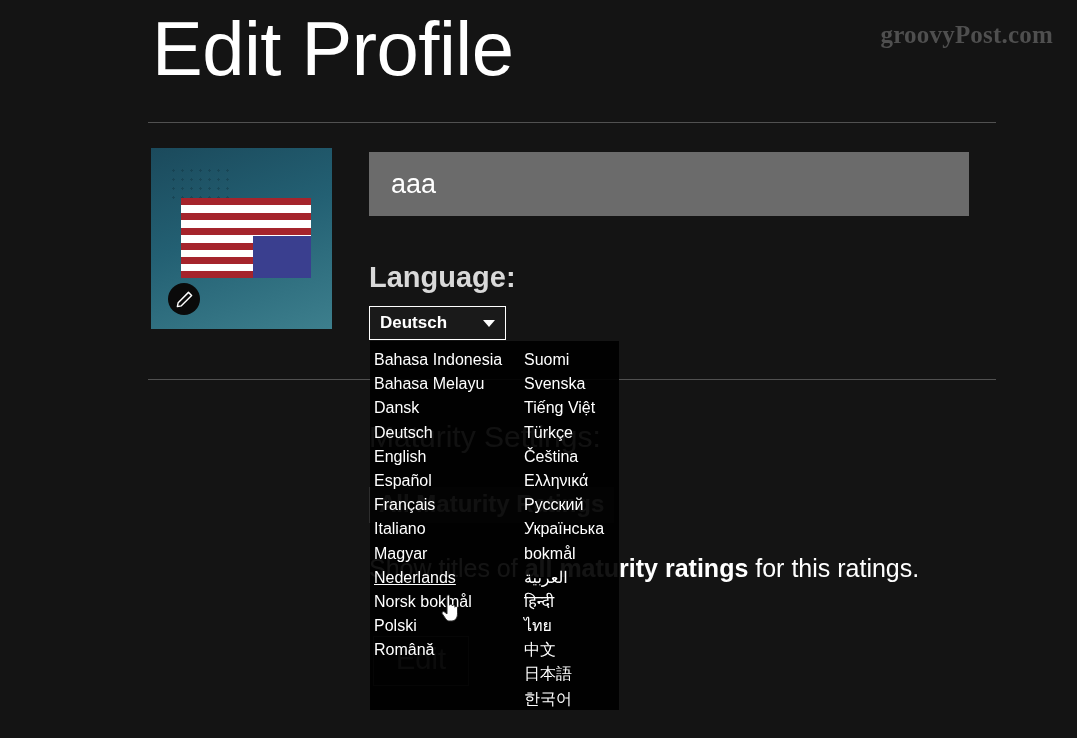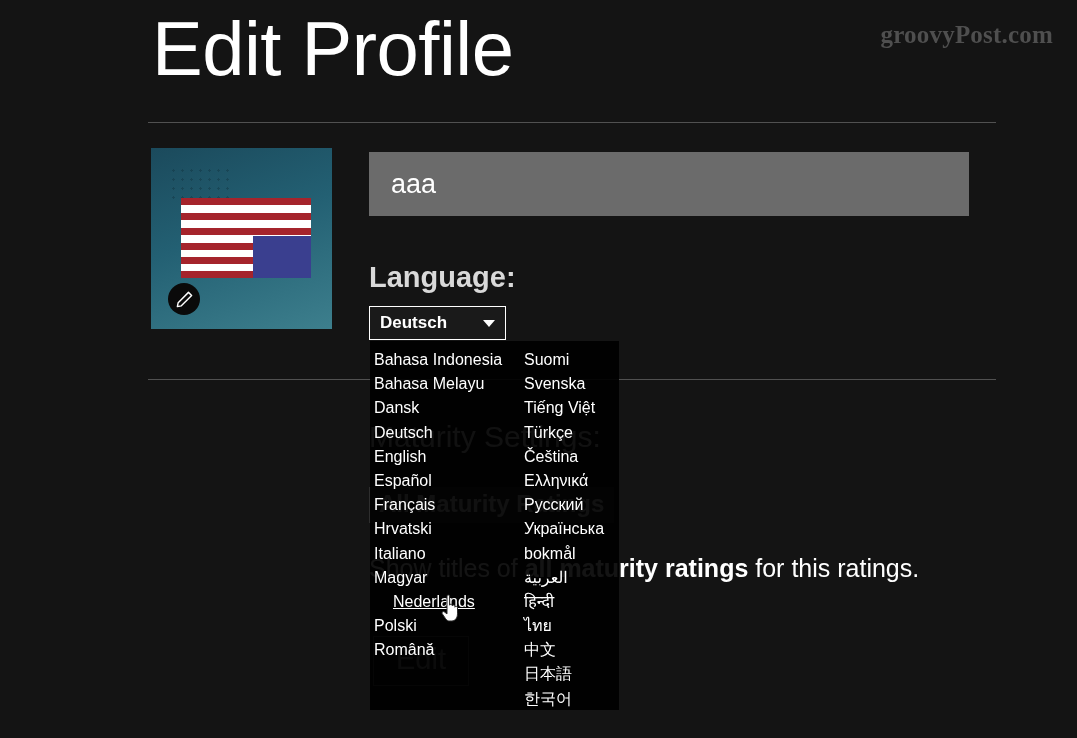--- a/index.html
+++ b/index.html
@@ -232,21 +232,20 @@
   .lang-item {
     height: 24.2px;
     line-height: 24.2px;
     font-size: 16px;
     color: #ffffff;
     white-space: nowrap;
     cursor: pointer;
   }
   .lang-item.hovered {
     text-decoration: underline;
-    margin-left: 19px;
   }
 
   
   .cursor {
     position: absolute;
     left: 440px;
     top: 593px;
     width: 22px;
     height: 30px;
     pointer-events: none;
@@ -302,24 +301,24 @@
 
 <div class="lang-dropdown">
   <div class="lang-col left">
       <div class="lang-item">Bahasa Indonesia</div>
       <div class="lang-item">Bahasa Melayu</div>
       <div class="lang-item">Dansk</div>
       <div class="lang-item">Deutsch</div>
       <div class="lang-item">English</div>
       <div class="lang-item">Español</div>
       <div class="lang-item">Français</div>
-      <div class="lang-item">Hrvatski</div>
       <div class="lang-item">Italiano</div>
       <div class="lang-item">Magyar</div>
       <div class="lang-item hovered">Nederlands</div>
+      <div class="lang-item">Norsk bokmål</div>
       <div class="lang-item">Polski</div>
       <div class="lang-item">Română</div>
     </div>
   <div class="lang-col right">
       <div class="lang-item">Suomi</div>
       <div class="lang-item">Svenska</div>
       <div class="lang-item">Tiếng Việt</div>
       <div class="lang-item">Türkçe</div>
       <div class="lang-item">Čeština</div>
       <div class="lang-item">Ελληνικά</div>

